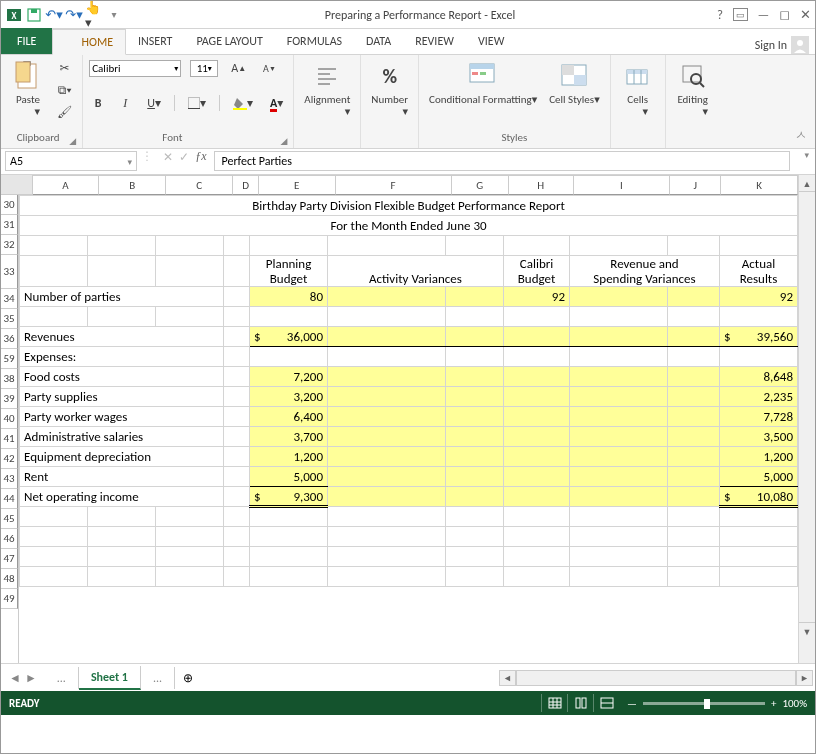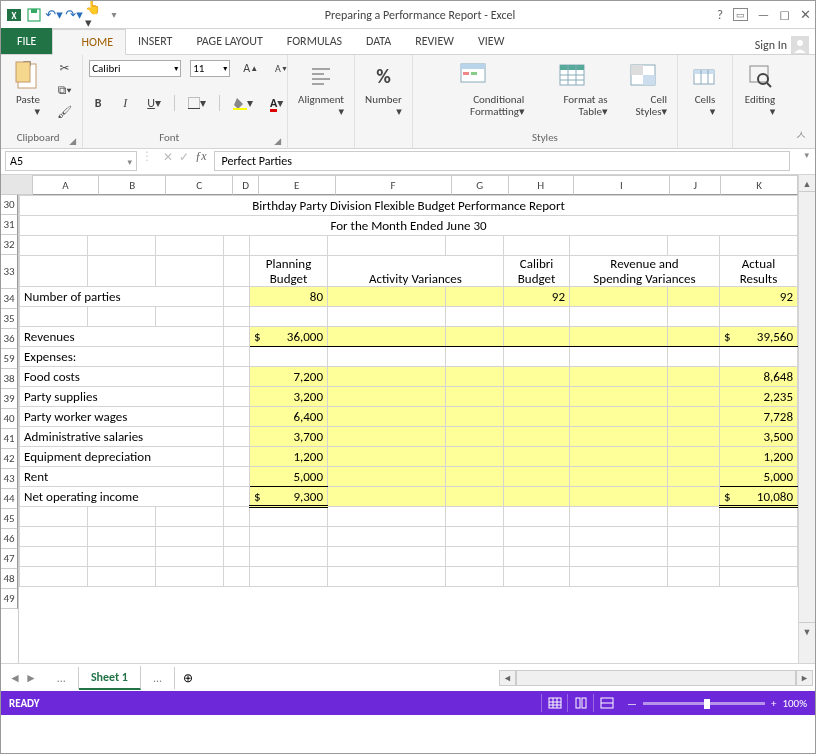--- a/index.html
+++ b/index.html
@@ -54,21 +54,21 @@
   .vscroll { width:17px; background:#f0f0f0; border-left:1px solid #d4d4d4;}
   
   .sheettabs { height:28px; display:flex; align-items:center; border-top:1px solid #d4d4d4; background:#fff; font-size:12px;}
   .sheettabs .nav { display:flex; gap:4px; padding:0 8px; color:#888;}
   .sheettabs .tab2 { padding:4px 12px; border-right:1px solid #ccc; color:#888;}
   .sheettabs .tab2.active { color:#217346; font-weight:bold; border-bottom:2px solid #217346; background:#fff;}
   .sheettabs .hscroll { flex:1; display:flex; justify-content:flex-end; align-items:center; gap:0; padding-right:2px;}
   .sheettabs .hscroll .track { width:280px; height:16px; background:#f0f0f0; border:1px solid #ccc;}
   .sheettabs .hscroll .arrow{ width:17px; height:16px; background:#f0f0f0; border:1px solid #ccc; display:flex; align-items:center; justify-content:center; font-size:9px; color:#666;}
   
-  .statusbar { height:24px; background:#6d28d9; color:#fff; display:flex; align-items:center; font-size:11px; padding:0 8px; gap:8px;}
+  .statusbar { height:24px; background:#14532d; color:#fff; display:flex; align-items:center; font-size:11px; padding:0 8px; gap:8px;}
   .statusbar .views { margin-left:auto; display:flex; gap:0;}
   .statusbar .views span { width:26px; height:18px; display:flex; align-items:center; justify-content:center; border-left:1px solid rgba(255,255,255,0.3);}
   .statusbar .zoom { display:flex; align-items:center; gap:6px; width: 180px;}
   .statusbar .zoom .track { flex:1; height:3px; background:rgba(255,255,255,0.5); position:relative;}
   .statusbar .zoom .thumb { position:absolute; left:50%; top:-3px; width:6px; height:10px; background:#fff;}
   svg { display:block;}
 </style>
 </head>
 <body>
 
@@ -147,21 +147,21 @@
   </div>
 
   <div class="ribbon-group" style="min-width:196px;">
     <div class="content">
       <div class="font-controls">
         <div class="row">
           <div class="combo" style="width:92px;">
               <span>Calibri</span>
               <span style="font-size:8px;">▾</span>
             </div>
-          <div class="combo" style="width:40px;">
+          <div class="combo" style="width:28px;justify-content:center;">
               <span>11</span>
               <span style="font-size:8px;">▾</span>
             </div>
           <span class="btnlet" style="font-size:12px;">A<sup style="font-size:8px;">▲</sup></span>
           <span class="btnlet" style="font-size:10px;">A<sup style="font-size:7px;">▼</sup></span>
         </div>
         <div class="row" style="margin-top:12px;">
           <span class="btnlet" style="font-weight:bold;">B</span>
           <span class="btnlet" style="font-style:italic; font-family:serif;">I</span>
           <span class="btnlet"><span style="text-decoration:underline;">U</span>▾</span>
@@ -219,33 +219,20 @@
       <div class="big-btn">
         <span class="icon">
             <svg width="30" height="28">
               <rect x="2" y="2" width="24" height="18" fill="#fff" stroke="#8ab"></rect>
               <rect x="2" y="2" width="24" height="5" fill="#b8d4ea"></rect>
               <rect x="4" y="10" width="6" height="3" fill="#e88"></rect>
               <rect x="12" y="10" width="6" height="3" fill="#8c8"></rect>
             </svg>
           </span>
         <span class="lbl"><span>Conditional Formatting</span>▾</span>
-      </div>
-      <div class="big-btn">
-        <span class="icon">
-            <svg width="28" height="26">
-              <rect x="2" y="2" width="24" height="20" fill="#fff" stroke="#8ab"></rect>
-              <rect x="2" y="2" width="24" height="5" fill="#5a9"></rect>
-              <line x1="10" y1="2" x2="10" y2="22" stroke="#8ab"></line>
-              <line x1="18" y1="2" x2="18" y2="22" stroke="#8ab"></line>
-              <line x1="2" y1="12" x2="26" y2="12" stroke="#8ab"></line>
-              <line x1="2" y1="17" x2="26" y2="17" stroke="#8ab"></line>
-            </svg>
-          </span>
-        <span class="lbl"><span>Format as Table</span>▾</span>
       </div>
       <div class="big-btn">
         <span class="icon">
             <svg width="28" height="26">
               <rect x="2" y="2" width="24" height="20" fill="#fff" stroke="#8ab"></rect>
               <rect x="2" y="2" width="12" height="10" fill="#ddd"></rect>
               <rect x="14" y="12" width="12" height="10" fill="#cde"></rect>
             </svg>
           </span>
         <span class="lbl"><span>Cell Styles</span>▾</span>

